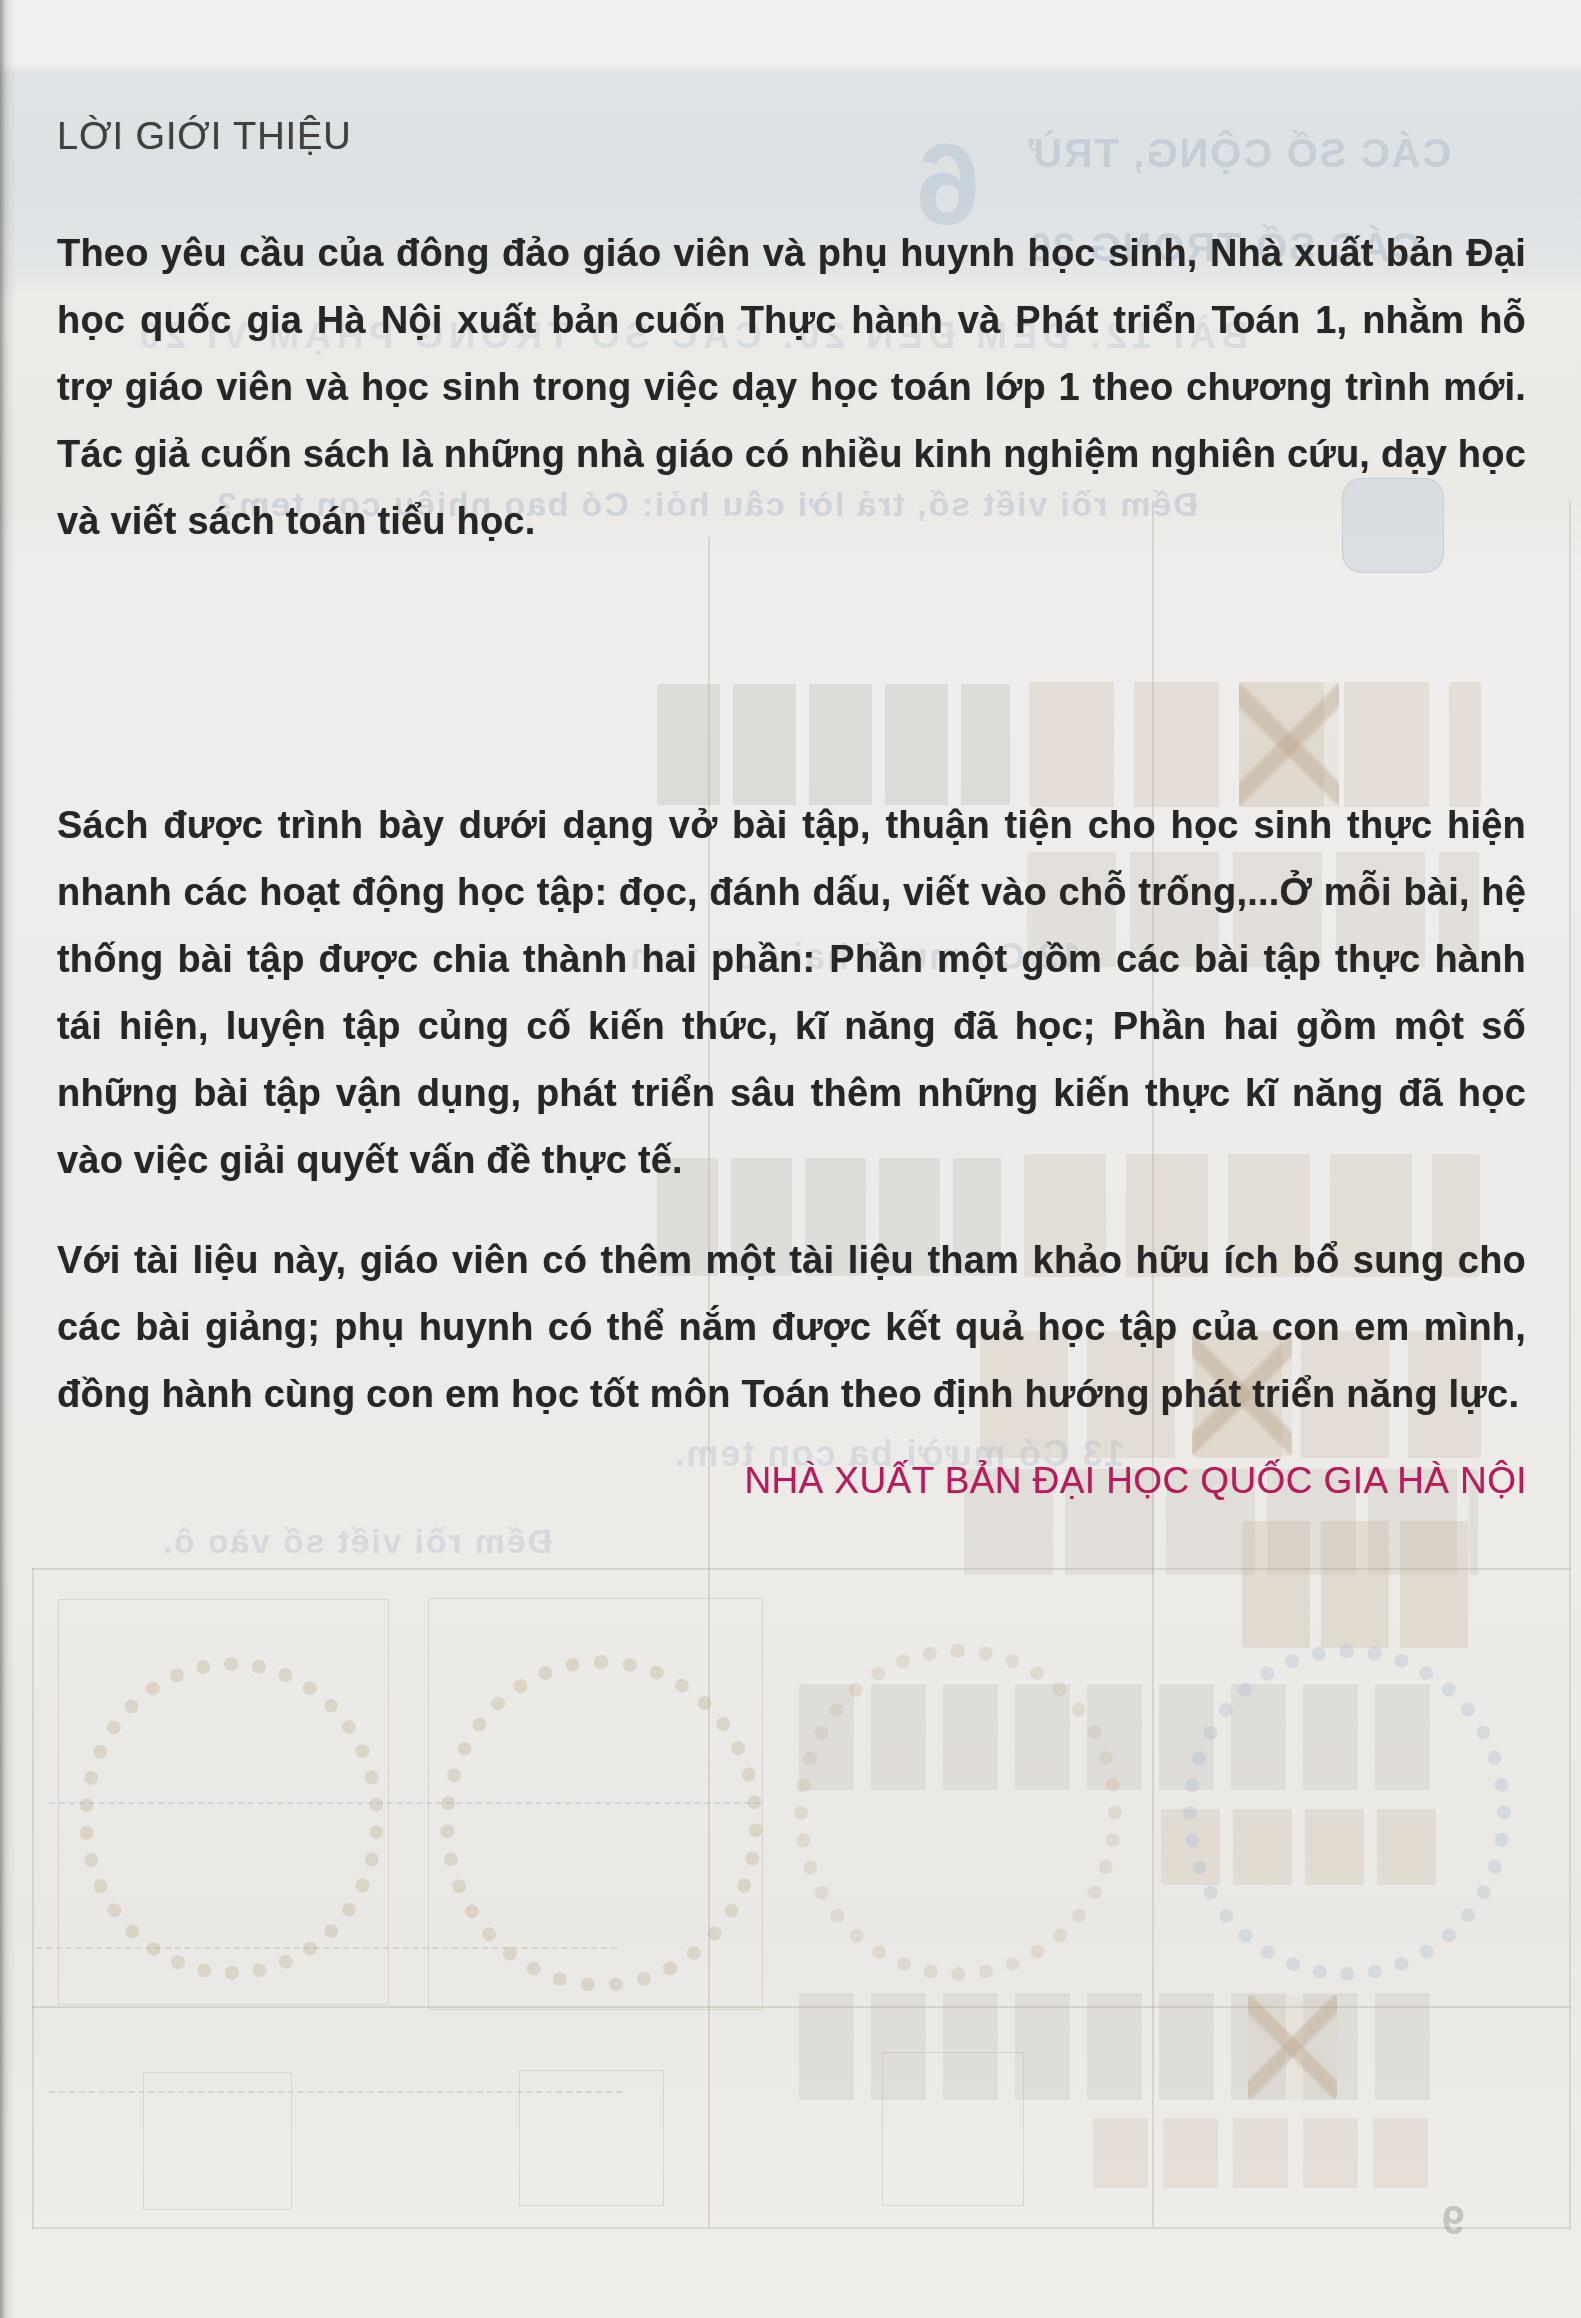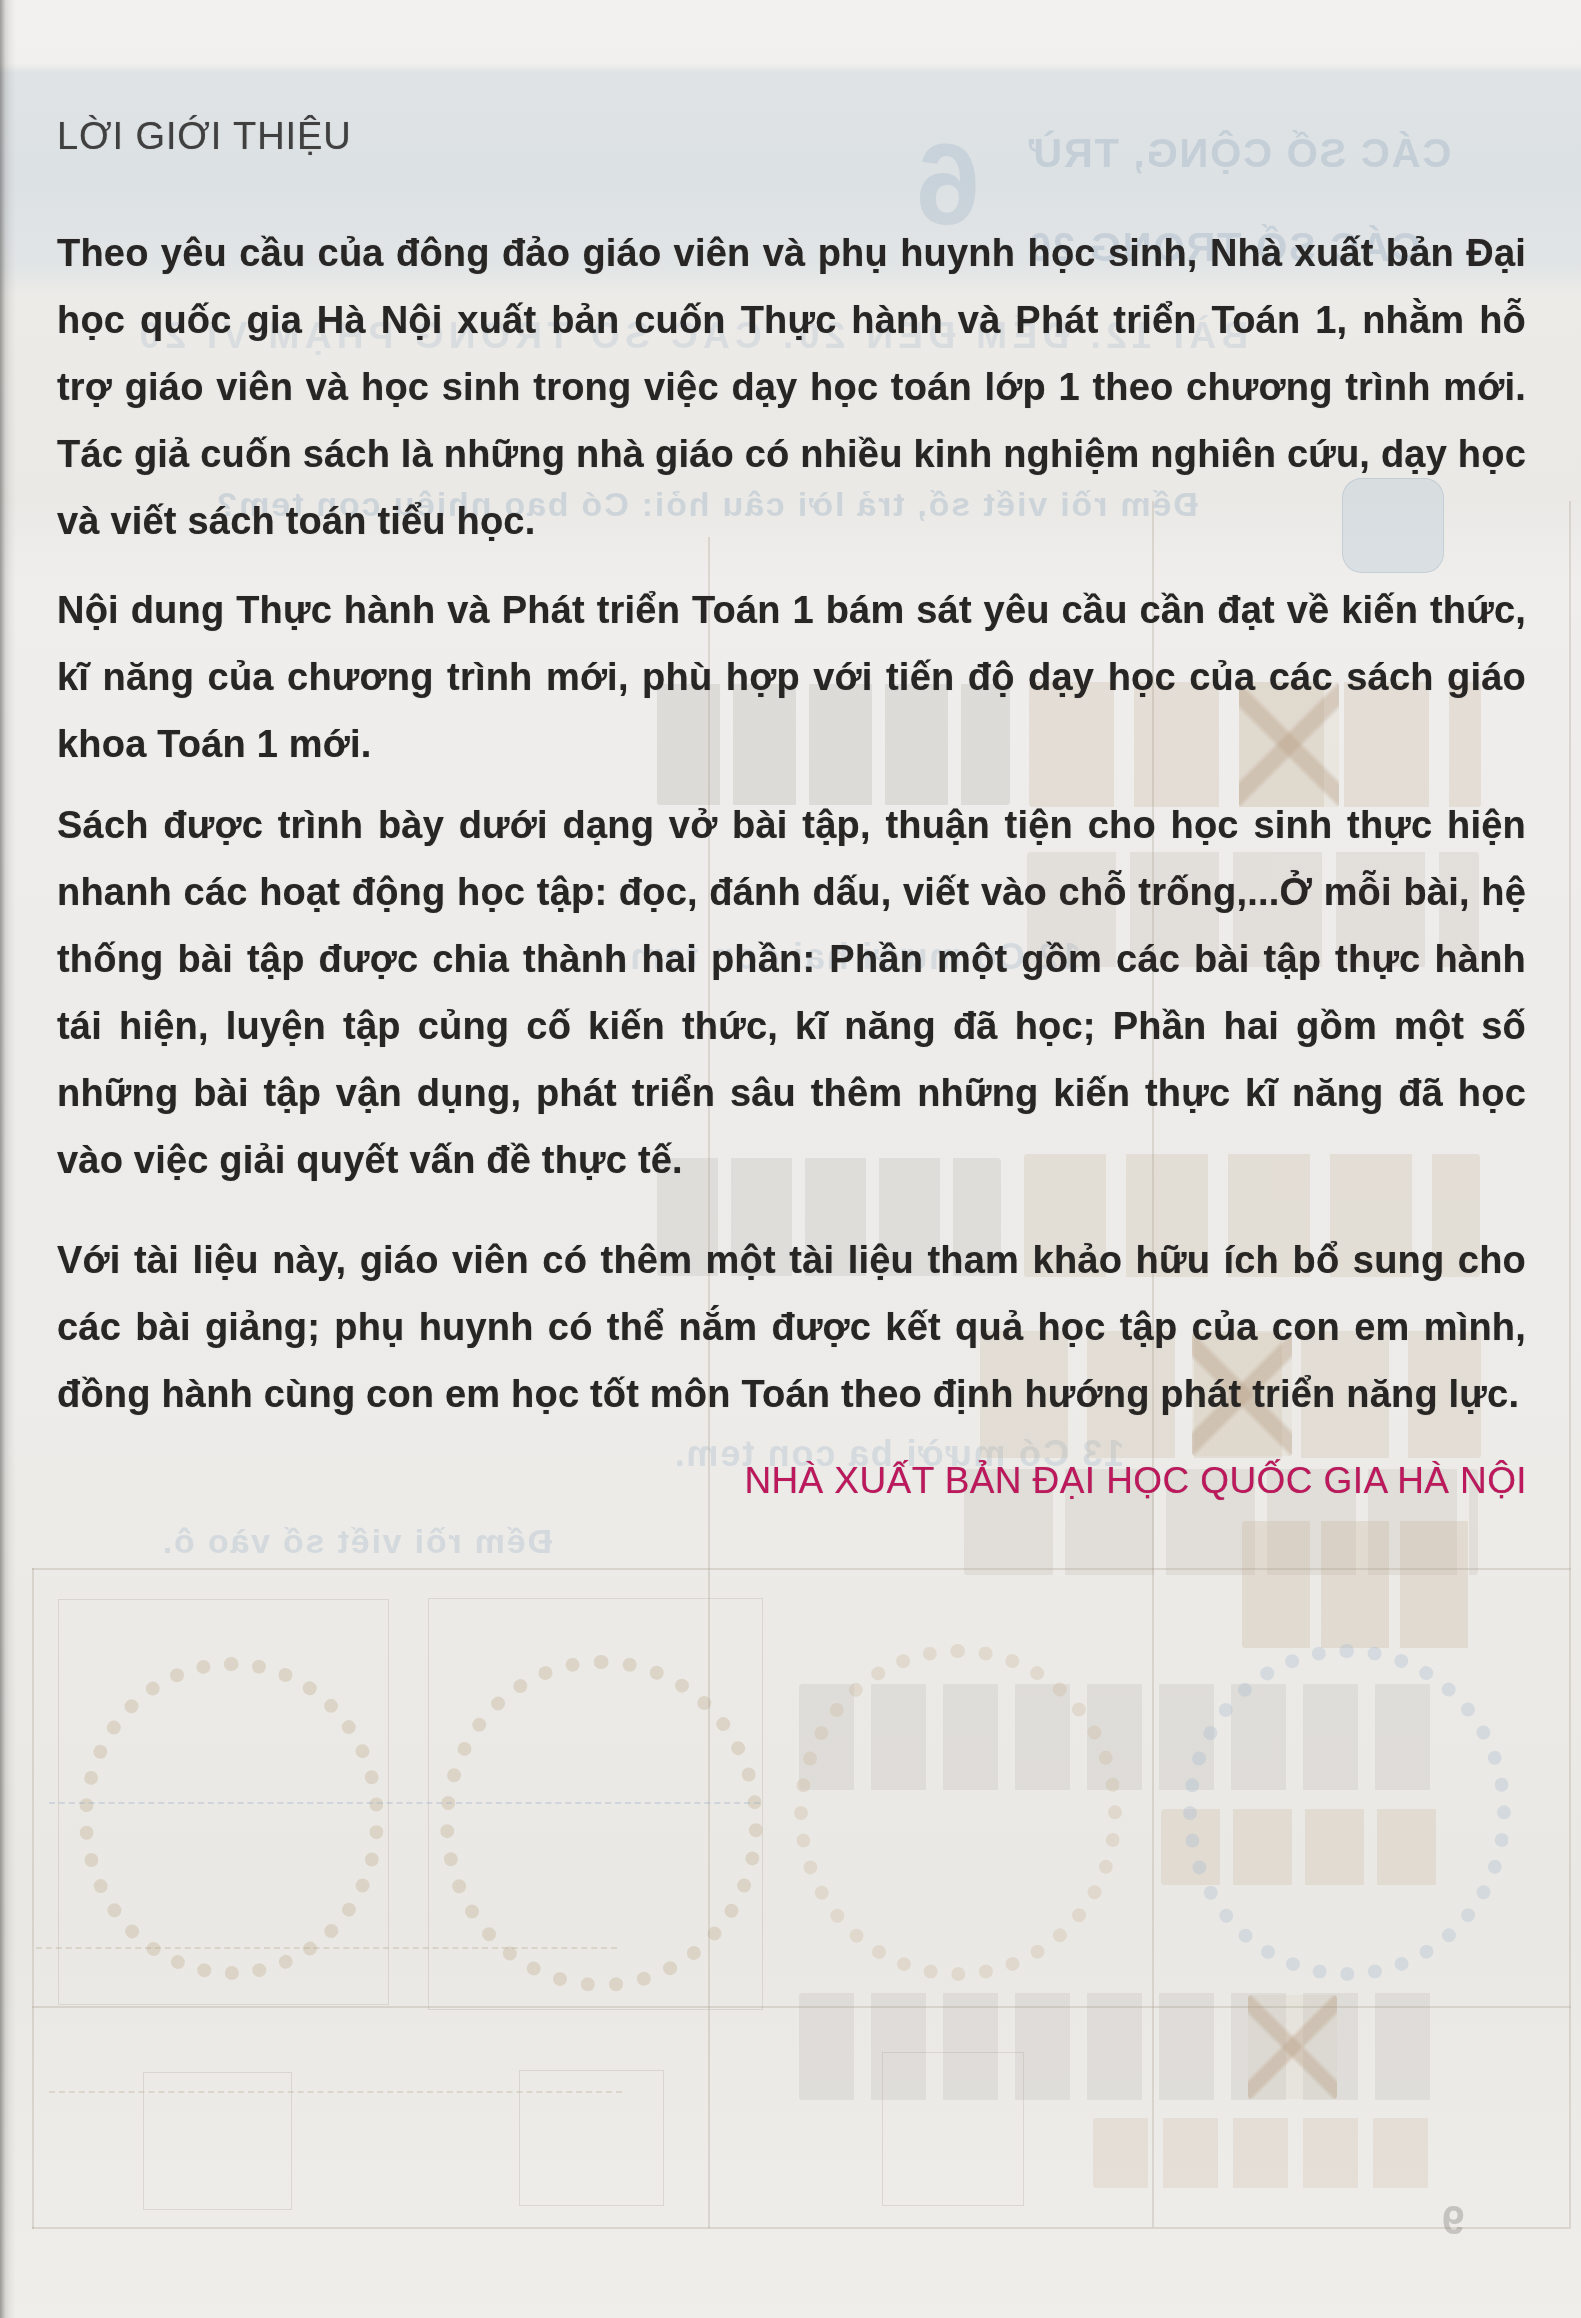--- a/index.html
+++ b/index.html
@@ -107,19 +107,18 @@
   <div class="dashline tan" style="left:36px;top:1947px;width:581px;"></div>
   <div class="dashline tan" style="left:49px;top:2091px;width:573px;"></div>
 
   <div class="ghost-pagenum">9</div>
 </div>
 
 <div class="content">
   <h1>LỜI GIỚI THIỆU</h1>
 
   <p class="p1">Theo yêu cầu của đông đảo giáo viên và phụ huynh học sinh, Nhà xuất bản Đại học quốc gia Hà Nội xuất bản cuốn Thực hành và Phát triển Toán 1, nhằm hỗ trợ giáo viên và học sinh trong việc dạy học toán lớp 1 theo chương trình mới. Tác giả cuốn sách là những nhà giáo có nhiều kinh nghiệm nghiên cứu, dạy học và viết sách toán tiểu học.</p>
-  <p class="p2">Nội dung Thực hành và Phát triển Toán 1 bám sát yêu cầu cần đạt về kiến thức, kĩ năng của chương trình mới, phù hợp với tiến độ dạy học của các sách giáo khoa Toán 1 mới.</p>
   <p class="p3">Sách được trình bày dưới dạng vở bài tập, thuận tiện cho học sinh thực hiện nhanh các hoạt động học tập: đọc, đánh dấu, viết vào chỗ trống,...Ở mỗi bài, hệ thống bài tập được chia thành hai phần: Phần một gồm các bài tập thực hành tái hiện, luyện tập củng cố kiến thức, kĩ năng đã học; Phần hai gồm một số những bài tập vận dụng, phát triển sâu thêm những kiến thực kĩ năng đã học vào việc giải quyết vấn đề thực tế.</p>
   <p class="p4">Với tài liệu này, giáo viên có thêm một tài liệu tham khảo hữu ích bổ sung cho các bài giảng; phụ huynh có thể nắm được kết quả học tập của con em mình, đồng hành cùng con em học tốt môn Toán theo định hướng phát triển năng lực.</p>
 
   <div class="signature">NHÀ XUẤT BẢN ĐẠI HỌC QUỐC GIA HÀ NỘI</div>
 </div>
 
 
 </body></html>

